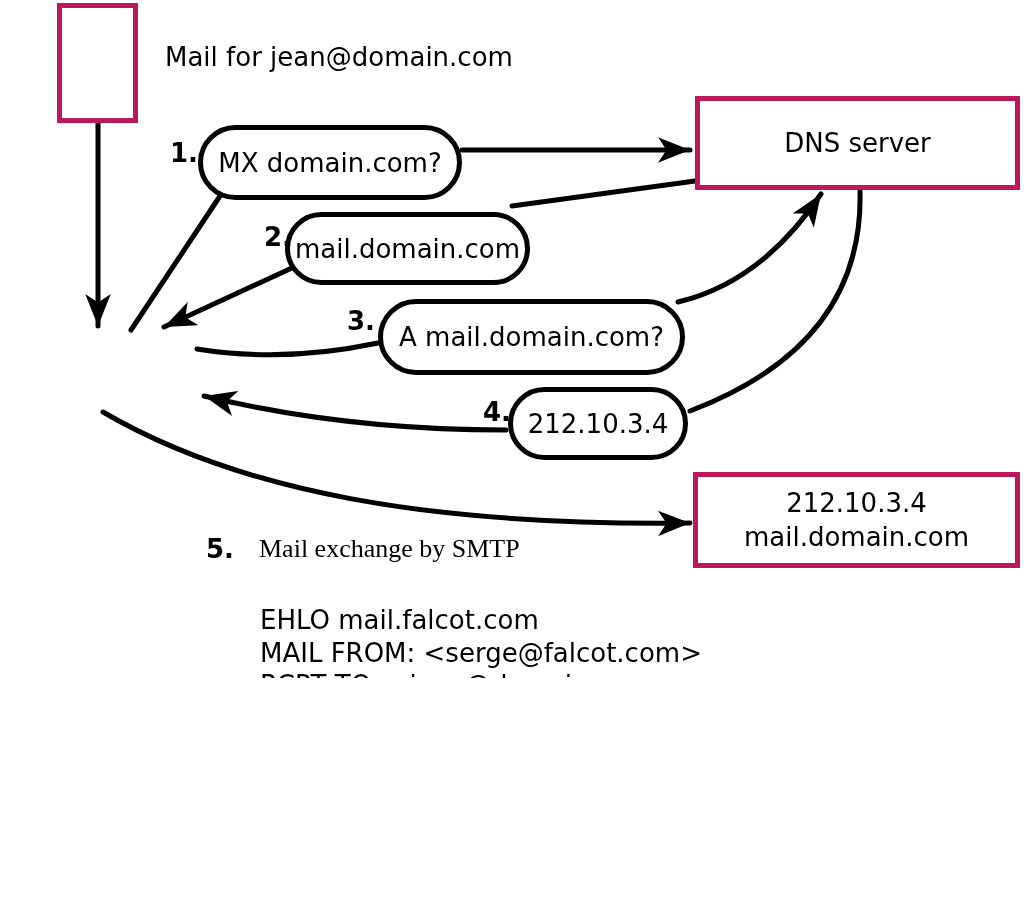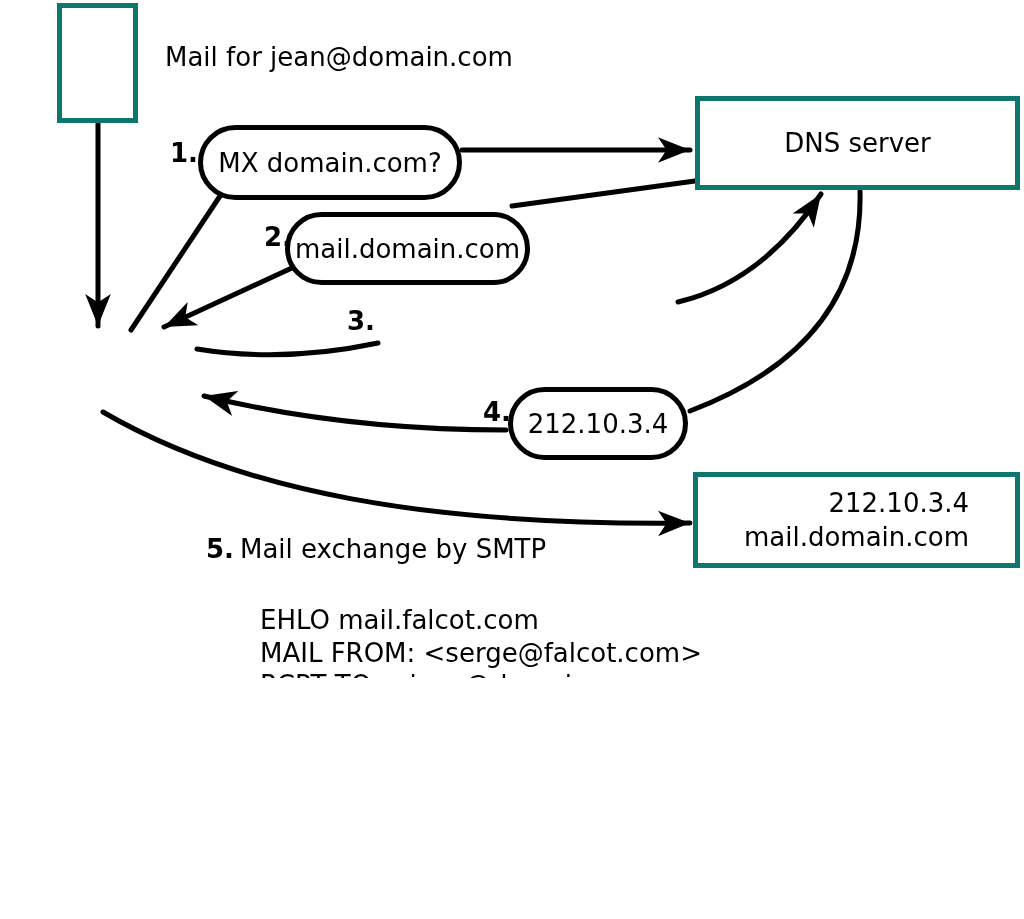--- a/index.html
+++ b/index.html
@@ -17,26 +17,26 @@
     overflow: hidden;
   }
   #wires {
     position: absolute;
     left: 0; top: 0;
     z-index: 1;
   }
   .box {
     position: absolute;
     box-sizing: border-box;
-    border: 5px solid #0f766e;
+    border: 5px solid #be185d;
     background: #ffffff;
     display: flex;
     align-items: center;
     justify-content: center;
-    text-align: right;
+    text-align: center;
     font-size: 26px;
     line-height: 34px;
     z-index: 2;
   }
   .pill {
     position: absolute;
     box-sizing: border-box;
     border: 5px solid #000000;
     border-radius: 45px;
     background: #ffffff;
@@ -115,32 +115,35 @@
   </div>
 
   <div class="pill" style="left:198px; top:113px; width:264px; height:75px;">
     <span>MX domain.com?</span>
   </div>
 
   <div class="pill" style="left:285px; top:200px; width:245px; height:73px;">
     <span>mail.domain.com</span>
   </div>
 
+  <div class="pill" style="left:378px; top:287px; width:307px; height:76px;">
+    <span>A mail.domain.com?</span>
+  </div>
 
   <div class="pill" style="left:508px; top:375px; width:180px; height:73px;">
     <span>212.10.3.4</span>
   </div>
 
   <div class="num" style="left:170px; top:138px;">1.</div>
   <div class="num" style="left:264px; top:222px;">2.</div>
   <div class="num" style="left:347px; top:306px;">3.</div>
   <div class="num" style="left:483px; top:397px;">4.</div>
   <div class="num" style="left:206px; top:534px;">5.</div>
 
-  <div class="freetext" style="left:240px; top:534px;">Mail exchange by SMTP</div>
+  <div class="freetext" style="left:259px; top:534px;font-family:Liberation Serif, serif;">Mail exchange by SMTP</div>
 
   <pre class="transcript" style="left:248px; top:592px;">EHLO mail.falcot.com
 MAIL FROM: &lt;serge@falcot.com&gt;
 RCPT TO: &lt;jean@domain.com&gt;
 DATA
 [...]
 Subject: Let's meet
 
 Hello Jean,
 [...]

